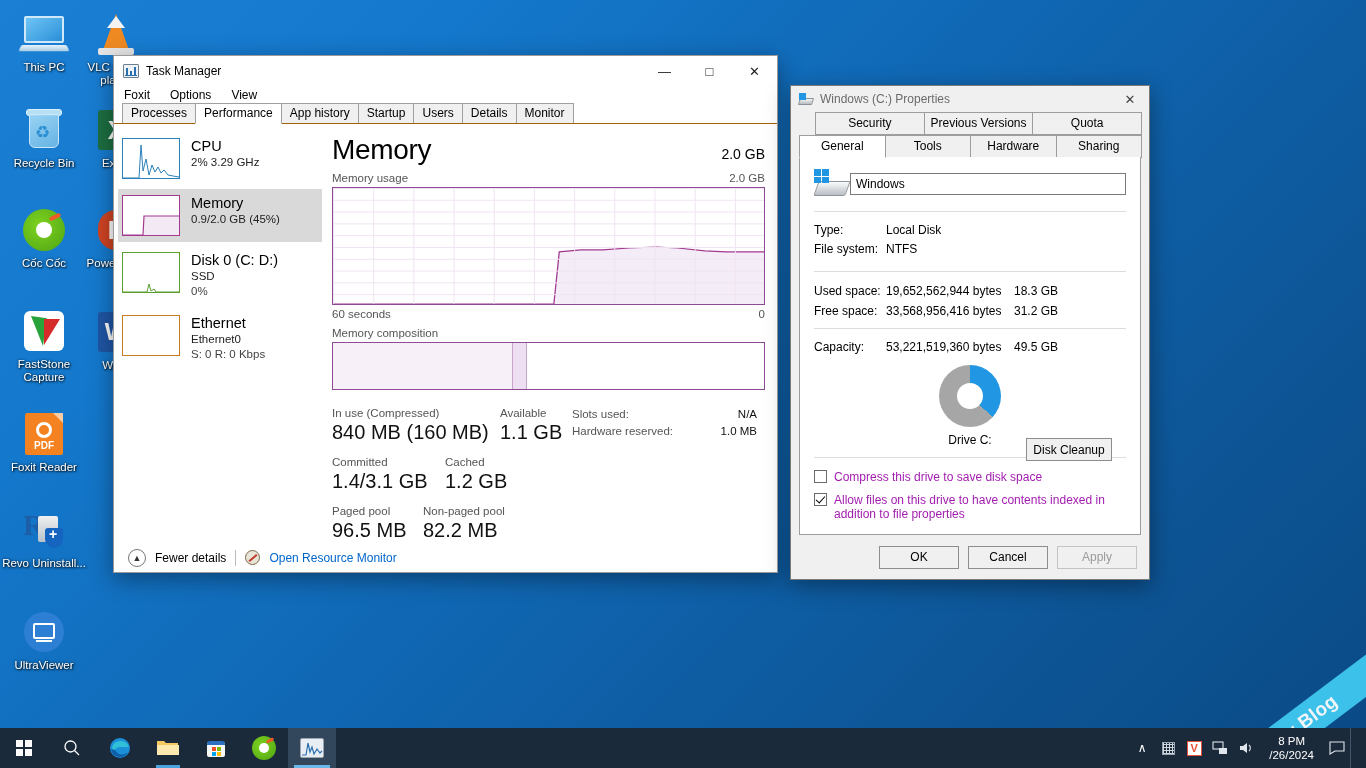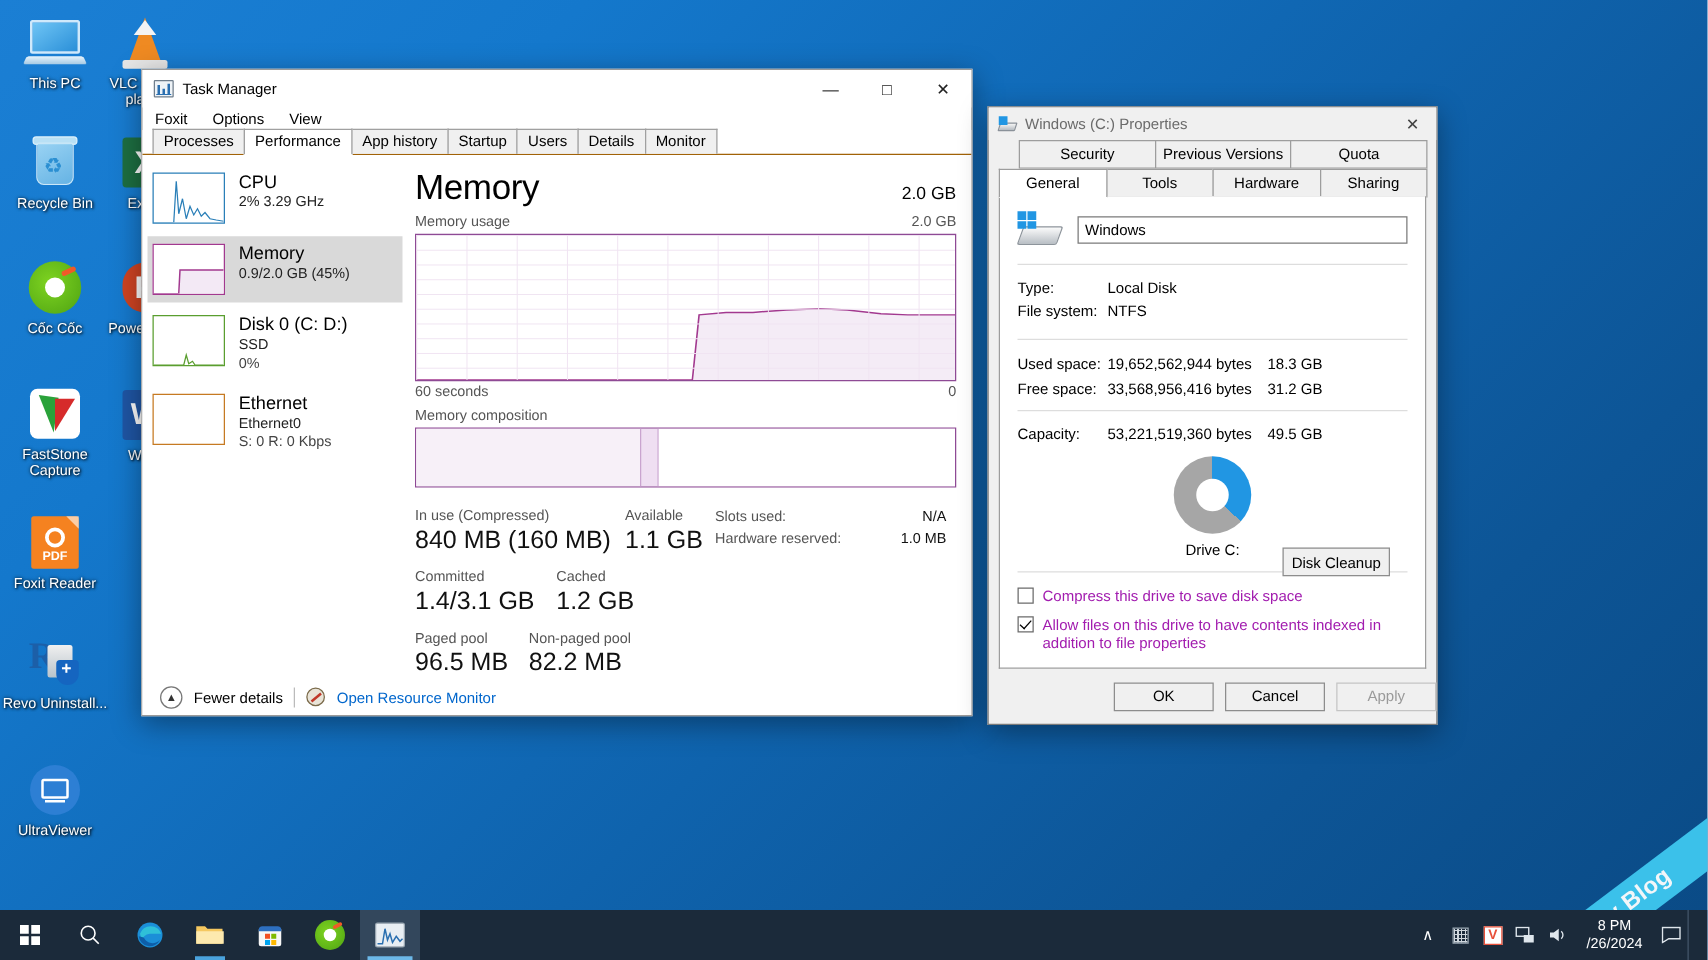--- a/index.html
+++ b/index.html
@@ -170,21 +170,21 @@
   .dlg-tabs { padding:0 8px; }
   .tabrow { display:flex; }
   .tabrow.top { padding-left:16px; }
   .dtab { flex:1; text-align:center; font-size:12px; padding:3px 0 4px; border:1px solid #9d9d9d;
      background:#f0f0f0; margin-right:-1px; color:#000; }
   .tabrow.top .dtab { border-bottom:1px solid #9d9d9d; }
   .dtab.active { background:#fff; border-bottom:1px solid #fff; position:relative; z-index:3; font-weight:normal;}
   .dlg-panel { flex:1; margin:0 8px 0; background:#fff; border:1px solid #9d9d9d; border-top:none;
      margin-top:-1px; padding:12px 14px 0; position:relative; }
 
-  .drv-row { display:flex; align-items:center; gap:12px; }
+  .drv-row { display:flex; align-items:center; gap:0; }
   .drv-ico { width:36px; height:30px; position:relative; flex:0 0 auto;}
   .drv-ico .b{position:absolute;left:2px;top:12px;width:32px;height:15px;
      background:linear-gradient(#fbfbfb,#b9bfc5);border:1px solid #8d949b;border-radius:2px;transform:skewX(-20deg);}
   .drv-ico .w{position:absolute;left:0;top:0;width:16px;height:15px;}
   .drv-ico .w i{position:absolute;width:7px;height:6.5px;background:#2196e3;}
   .drv-ico .w i:nth-child(1){left:0;top:0;}
   .drv-ico .w i:nth-child(2){left:8px;top:0;}
   .drv-ico .w i:nth-child(3){left:0;top:7.5px;}
   .drv-ico .w i:nth-child(4){left:8px;top:7.5px;}
   .drv-name { flex:1; height:22px; border:1px solid #7a7a7a; padding:2px 5px; font-size:12px; color:#000;
@@ -203,21 +203,21 @@
   .donut:after{content:"";position:absolute;left:18px;top:18px;width:26px;height:26px;border-radius:50%;background:#fff;}
   .drvc { font-size:12px; color:#000; margin-top:6px;}
   .cleanup { position:absolute; right:14px; top:73px; width:86px; height:23px; border:1px solid #8d8d8d;
      background:#f0f0f0; font-size:12px; display:flex; align-items:center; justify-content:center; color:#000;}
   .hr3 { height:1px; background:#ddd; margin:10px 0 12px;}
   .cb-row { display:flex; align-items:flex-start; font-size:12px; color:#a21caf; margin-bottom:9px; line-height:14px;}
   .cb { width:13px;height:13px;border:1px solid #6b6b6b;background:#fff;margin-right:7px;flex:0 0 auto;
      position:relative; margin-top:0;}
   .cb.on:after{content:"";position:absolute;left:3px;top:0px;width:4px;height:8px;border:solid #000;
      border-width:0 1.6px 1.6px 0;transform:rotate(42deg);}
-  .dlg-btns { height:44px; display:flex; align-items:center; justify-content:flex-end; gap:9px; }
+  .dlg-btns { height:44px; display:flex; align-items:center; justify-content:flex-end; gap:9px; padding-right:12px;}
   .dbtn { width:80px;height:23px;border:1px solid #8d8d8d;background:#f0f0f0;font-size:12px;
      display:flex;align-items:center;justify-content:center;color:#000;}
   .dbtn.disabled { color:#9a9a9a; border-color:#c4c4c4; }
 
   
   .wm { position:absolute; right:-38px; bottom:6px; width:260px; height:34px;
     background:#3fc8f0; transform:rotate(-37deg); transform-origin: center;
     display:flex; align-items:center; justify-content:center;
     color:#fff; font-size:19px; font-weight:bold; letter-spacing:.3px;
     opacity:.95; }

